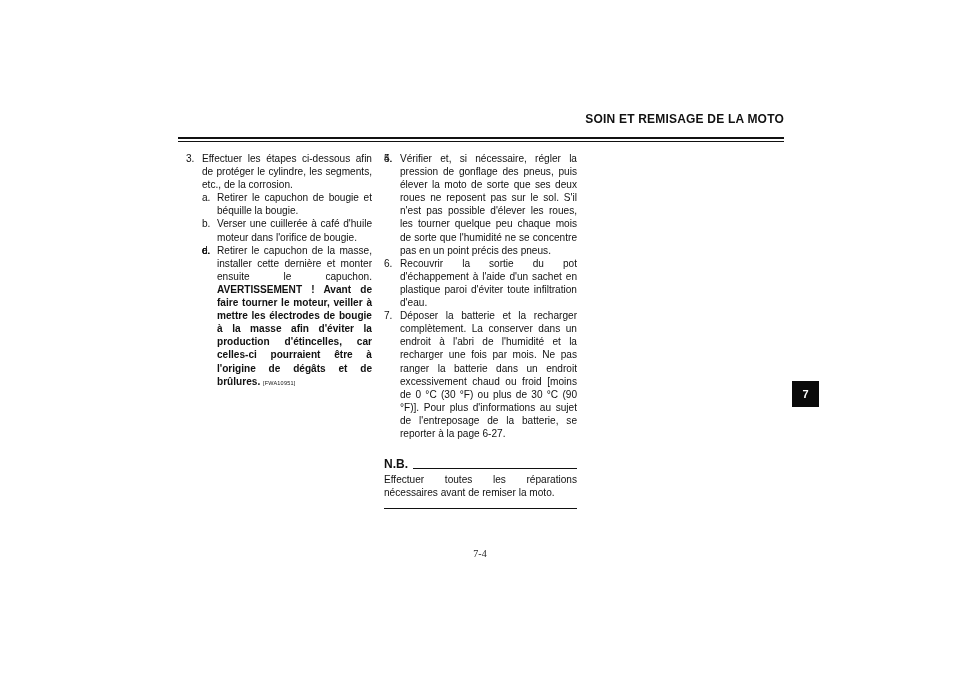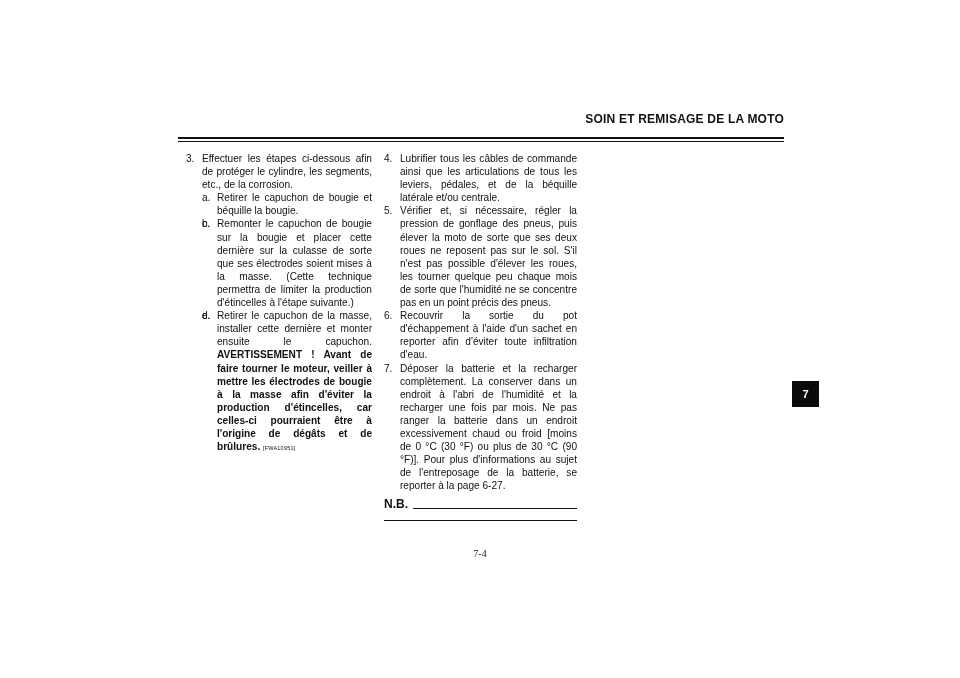--- a/index.html
+++ b/index.html
@@ -11,21 +11,21 @@
   .rule-thin { position: absolute; left: 178px; width: 606px; top: 141px; height: 1px; background: #111; }
   .col { position: absolute; font-size: 10.1px; line-height: 13.1px; text-align: justify; }
   .col-left { left: 186px; width: 186px; top: 152px; }
   .col-right { left: 384px; width: 193px; top: 152px; }
   .item { position: relative; padding-left: 16px; margin: 0; }
   .item .num { position: absolute; left: 0; top: 0; }
   .sub { position: relative; padding-left: 15px; margin-left: 16px; }
   .sub .num { position: absolute; left: 0; top: 0; }
   .warn { font-weight: bold; }
   .code { font-size: 5.5px; font-weight: normal; letter-spacing: 0.2px; vertical-align: baseline; }
-  .nb { margin-top: 6px; }
+  .nb { margin-top: 18px; }
   .nb-head { display: flex; align-items: flex-end; }
   .nb-label { font-weight: bold; font-size: 12px; line-height: 13px; }
   .nb-line { flex: 1; height: 1px; background: #111; margin-left: 5px; margin-bottom: 2px; }
   .nb-text { margin-top: 2px; }
   .nb-bottom { height: 1px; background: #111; margin-top: 9px; }
   .page-num { position: absolute; left: 440px; width: 80px; top: 548px; text-align: center; font-size: 10px; color: #222; font-family: Liberation Serif, serif; }
   .tab { position: absolute; left: 792px; top: 381px; width: 27px; height: 26px; background: #0a0a0a;
          color: #fff; font-weight: bold; font-size: 11px; display: flex; align-items: center; justify-content: center; }
 </style>
 </head>
@@ -39,57 +39,57 @@
   <div class="item">
     <span class="num">3.</span>
     <span>Effectuer les étapes ci-dessous afin de protéger le cylindre, les segments, etc., de la corrosion.</span>
   </div>
   <div class="sub">
     <span class="num">a.</span>
     <span>Retirer le capuchon de bougie et béquille la bougie.</span>
   </div>
   <div class="sub">
     <span class="num">b.</span>
+    <span>Verser une cuillerée à café d'huile moteur dans l'orifice de bougie.</span>
   </div>
   <div class="sub">
     <span class="num">c.</span>
-    <span>Remonter le capuchon de bougie sur la bougie et placer cette dernière sur la culasse de sorte que ses électrodes soient mises à la masse. (Cette technique permettra de limiter la production d'étincelles à l'étape suivante.)</span>
   </div>
   <div class="sub">
     <span class="num">d.</span>
   </div>
   <div class="sub">
     <span class="num">e.</span>
     <span>Retirer le capuchon de la masse, installer cette dernière et monter ensuite le capuchon.</span>
     <span class="warn">AVERTISSEMENT ! Avant de faire tourner le moteur, veiller à mettre les électrodes de bougie à la masse afin d'éviter la production d'étincelles, car celles-ci pourraient être à l'origine de dégâts et de brûlures.</span>
     <span class="code">[FWA10951]</span>
   </div>
 </div>
 
 <div class="col col-right">
   <div class="item">
     <span class="num">4.</span>
-    <span>Lubrifier tous les câbles de commande ainsi que les articulations de tous les leviers, pédales, et de la béquille latérale et/ou centrale.</span>
   </div>
   <div class="item">
     <span class="num">5.</span>
     <span>Vérifier et, si nécessaire, régler la pression de gonflage des pneus, puis élever la moto de sorte que ses deux roues ne reposent pas sur le sol. S'il n'est pas possible d'élever les roues, les tourner quelque peu chaque mois de sorte que l'humidité ne se concentre pas en un point précis des pneus.</span>
   </div>
   <div class="item">
     <span class="num">6.</span>
-    <span>Recouvrir la sortie du pot d'échappement à l'aide d'un sachet en reporter afin d'éviter toute infiltration d'eau.</span>
+    <span>Recouvrir la sortie du pot d'échappement à l'aide d'un sachet en plastique paroi d'éviter toute infiltration d'eau.</span>
   </div>
   <div class="item">
     <span class="num">7.</span>
     <span>Déposer la batterie et la recharger complètement. La conserver dans un endroit à l'abri de l'humidité et la recharger une fois par mois. Ne pas ranger la batterie dans un endroit excessivement chaud ou froid [moins de 0 °C (30 °F) ou plus de 30 °C (90 °F)]. Pour plus d'informations au sujet de l'entreposage de la batterie, se reporter à la page 6-27.</span>
   </div>
 
   <div class="nb">
     <div class="nb-head">
       <span class="nb-label">N.B.</span>
       <span class="nb-line"></span>
     </div>
+    <div class="nb-text">Effectuer toutes les réparations nécessaires avant de remiser la moto.</div>
     <div class="nb-bottom"></div>
   </div>
 </div>
 
 <div class="page-num">7-4</div>
 <div class="tab">7</div>
 
 </body></html>

